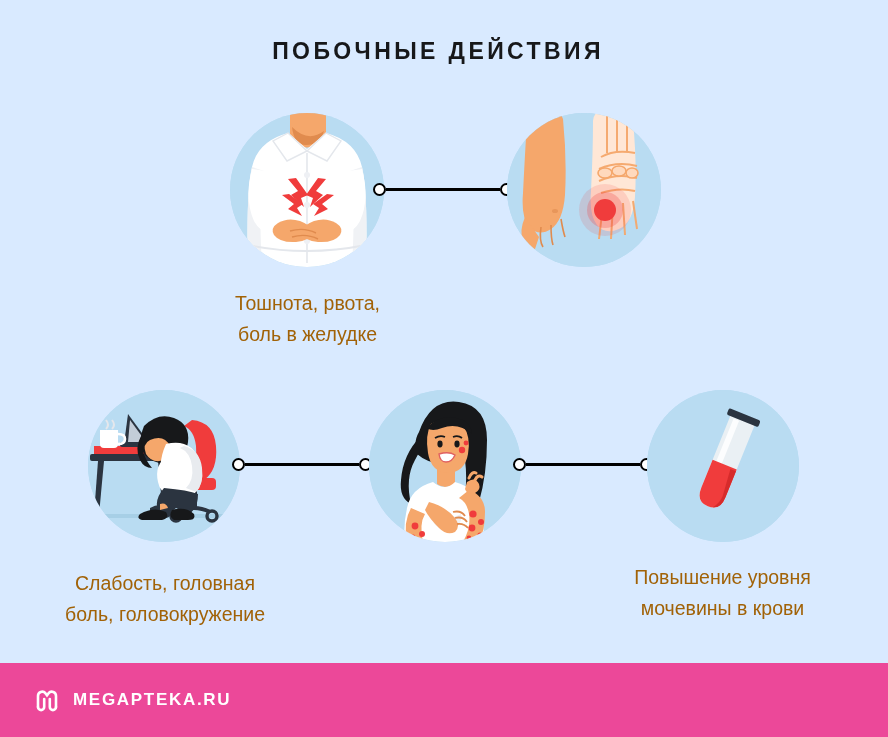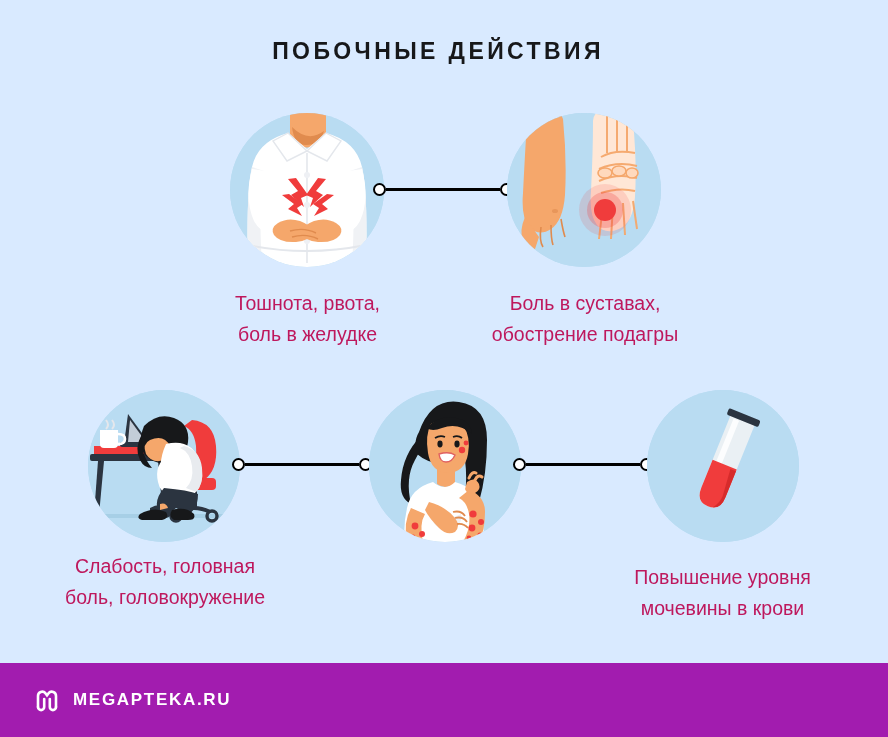--- a/index.html
+++ b/index.html
@@ -63,34 +63,34 @@
     background: #ffffff;
     border: 2.6px solid #000000;
     box-sizing: border-box;
     flex: 0 0 auto;
   }
 
   
   .caption {
     position: absolute;
     text-align: center;
-    color: #be185d;
+    color: #a16207;
     font-size: 19.5px;
     line-height: 31px;
     white-space: pre-line;
   }
 
   
   .footer {
     position: absolute;
     left: 0;
     top: 663px;
     width: 888px;
     height: 74px;
-    background: #a21caf;
+    background: #ec4899;
     display: flex;
     align-items: center;
   }
   .footer-logo-mark {
     margin-left: 34px;
     width: 26px;
     height: 26px;
     flex: 0 0 auto;
   }
   .footer-brand {
@@ -185,22 +185,20 @@
       </g>
 
       <circle cx="98" cy="97" r="26" fill="#f03c3c" opacity=".14"></circle>
       <circle cx="98" cy="97" r="18" fill="#f03c3c" opacity=".26"></circle>
       <circle cx="98" cy="97" r="11" fill="#f03c3c"></circle>
     </svg>
   </div>
 
   <div class="caption" style="left:190px; top:288px; width:235px;">Тошнота, рвота,
 боль в желудке</div>
-  <div class="caption" style="left:450px; top:288px; width:270px;">Боль в суставах,
-обострение подагры</div>
 
   <div class="node" style="left:88px; top:390px; width:152px; height:152px;">
     <svg width="152" height="152" viewBox="0 0 152 152">
       <rect width="152" height="152" fill="#b9dcf2"></rect>
 
       <path d="M0 124 h152 v4 H0 Z" fill="#a7cfe6"></path>
 
       <path d="M104 30 q22 2 24 26 q2 24 -12 34 l-16 -8 q10 -10 8 -26 q-2 -16 -12 -20 Z" fill="#f03c3c"></path>
 
       <rect x="84" y="88" width="44" height="12" rx="4" fill="#f03c3c"></rect>
@@ -315,21 +313,21 @@
         <path d="M68 28 h6 v76 q0 9 -3 11 q-3 -4 -3 -11 Z" fill="#ffffff" opacity=".85"></path>
 
         <path d="M64 74 h26 v30 q0 15 -13 15 q-13 0 -13 -15 Z" fill="#f03c3c"></path>
         <path d="M84 76 h6 v28 q0 12 -8 14 q5 -6 5 -14 Z" fill="#d62b2b"></path>
 
         <rect x="60" y="20" width="34" height="7" rx="2" fill="#2b3440"></rect>
       </g>
     </svg>
   </div>
 
-  <div class="caption" style="left:30px; top:551px; width:270px;">Слабость, головная
+  <div class="caption" style="left:30px; top:568px; width:270px;">Слабость, головная
 боль, головокружение</div>
   <div class="caption" style="left:595px; top:562px; width:255px;">Повышение уровня
 мочевины в крови</div>
 
   <div class="footer">
     <span class="footer-logo-mark">
       <svg width="26" height="26" viewBox="0 0 26 26">
         <path d="M4 20 V9 a4.2 4.2 0 0 1 7.4 -2.8 L13 8.4 l1.6 -2.2 A4.2 4.2 0 0 1 22 9 v11" fill="none" stroke="#ffffff" stroke-width="2.6" stroke-linecap="round"></path>
         <path d="M4 20 a3.1 3.1 0 0 0 6.2 0 V12" fill="none" stroke="#ffffff" stroke-width="2.6" stroke-linecap="round"></path>
         <path d="M22 20 a3.1 3.1 0 0 1 -6.2 0 V12" fill="none" stroke="#ffffff" stroke-width="2.6" stroke-linecap="round"></path>

